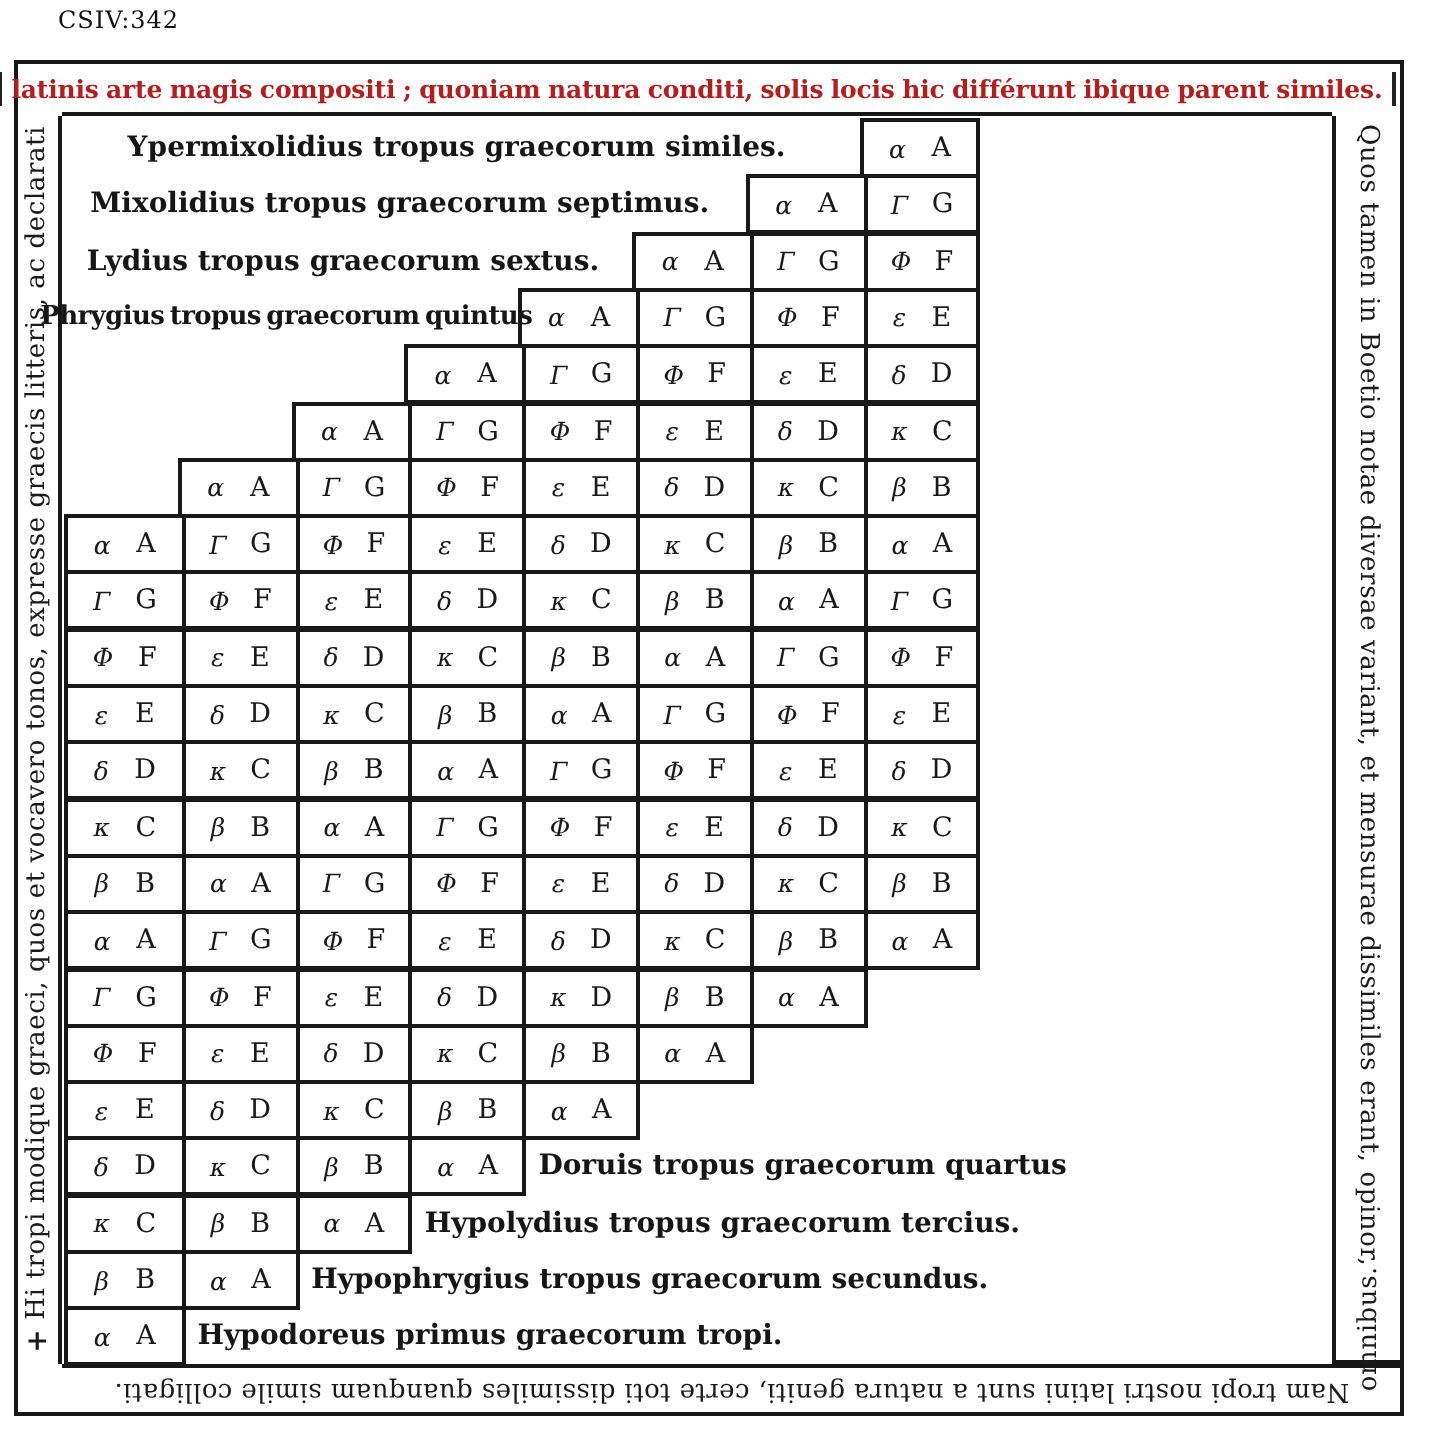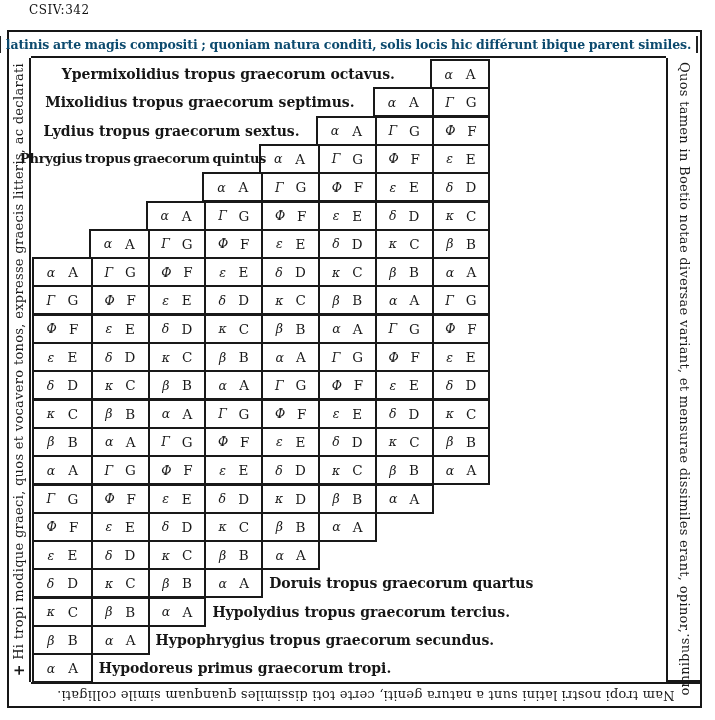--- a/index.html
+++ b/index.html
@@ -7,21 +7,21 @@
         font-family:"DejaVu Serif","Liberation Serif",serif;color:#191919;}
   .page-label{position:absolute;left:13px;top:3px;font-size:12px;letter-spacing:.5px;color:#111;margin-left:16px;}
   .frame{position:absolute;left:7px;top:30px;width:695px;height:678px;
          border:2px solid #171717;box-sizing:border-box;background:#fff;}
   
   .header-strip{position:absolute;left:22px;top:0;width:635px;height:26px;
                 border-bottom:2px solid #171717;box-sizing:border-box;
                 display:flex;align-items:center;justify-content:center;overflow:visible;}
   .header-inner{font-size:12.5px;font-weight:bold;letter-spacing:-.1px;word-spacing:-.5px;
                 white-space:nowrap;border-left:2px solid #222;border-right:2px solid #222;
-                padding:1px 5px;color:#0c4a6e;}
+                padding:1px 5px;color:#b91c1c;}
   
   .left-strip{position:absolute;left:0;top:26px;bottom:24px;width:20px;
               border-right:2px solid #171717;display:flex;justify-content:center;}
   .vtext-up{writing-mode:vertical-rl;transform:rotate(180deg);white-space:nowrap;
             font-size:13px;letter-spacing:.3px;color:#1a1a1a;align-self:center;}
   .left-symbol{font-size:14px;font-weight:bold;}
   .right-strip{position:absolute;right:0;top:26px;bottom:24px;width:34px;
                border-left:2px solid #171717;border-bottom:2px solid #171717;box-sizing:border-box;
                display:flex;flex-direction:column;align-items:center;}
   .vtext-down{writing-mode:vertical-rl;white-space:nowrap;font-size:13px;letter-spacing:.3px;
@@ -72,21 +72,21 @@
       <span class="flip-text">Nam tropi nostri latini sunt a natura geniti, certe toti dissimiles quanquam simile colligati.</span>
     </div>
 
     <div class="staircase">
         <div class="row-block" style="top: 1px; left: 398.6px; width: 60.8px;">
           <div class="cell">
             <span class="gk">α</span>
             <span class="lt">A</span>
           </div>
         </div>
-        <div class="row-title left" style="top: 1px; left: 2px; width: 390.6px;">Ypermixolidius tropus graecorum octavus.</div>
+        <div class="row-title left" style="top: 1px; left: 2px; width: 390.6px;">Ypermixolidius tropus graecorum similes.</div>
         <div class="row-block" style="top: 29.3px; left: 341.8px; width: 117.6px;">
           <div class="cell">
             <span class="gk">α</span>
             <span class="lt">A</span>
           </div>
           <div class="cell cell-sep">
             <span class="gk">Γ</span>
             <span class="lt">G</span>
           </div>
         </div>

